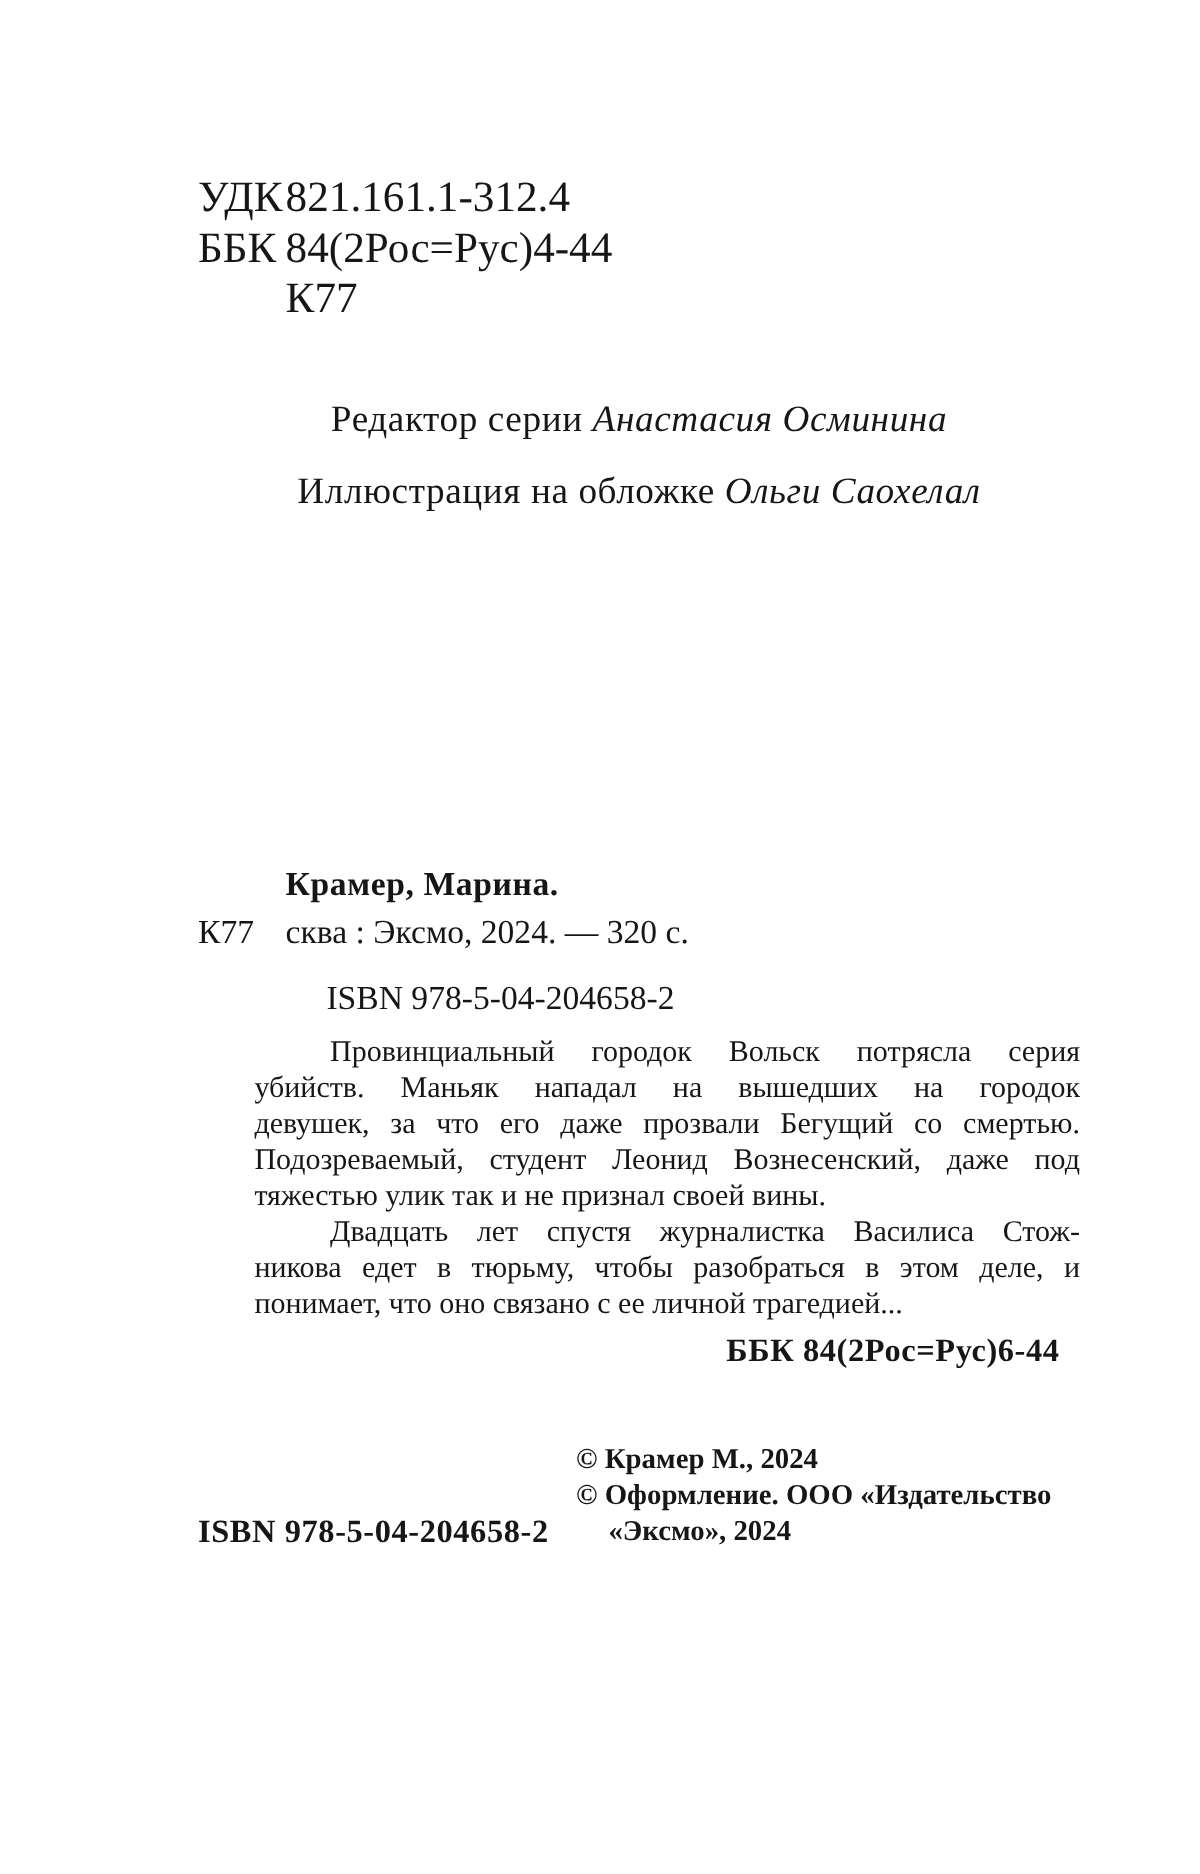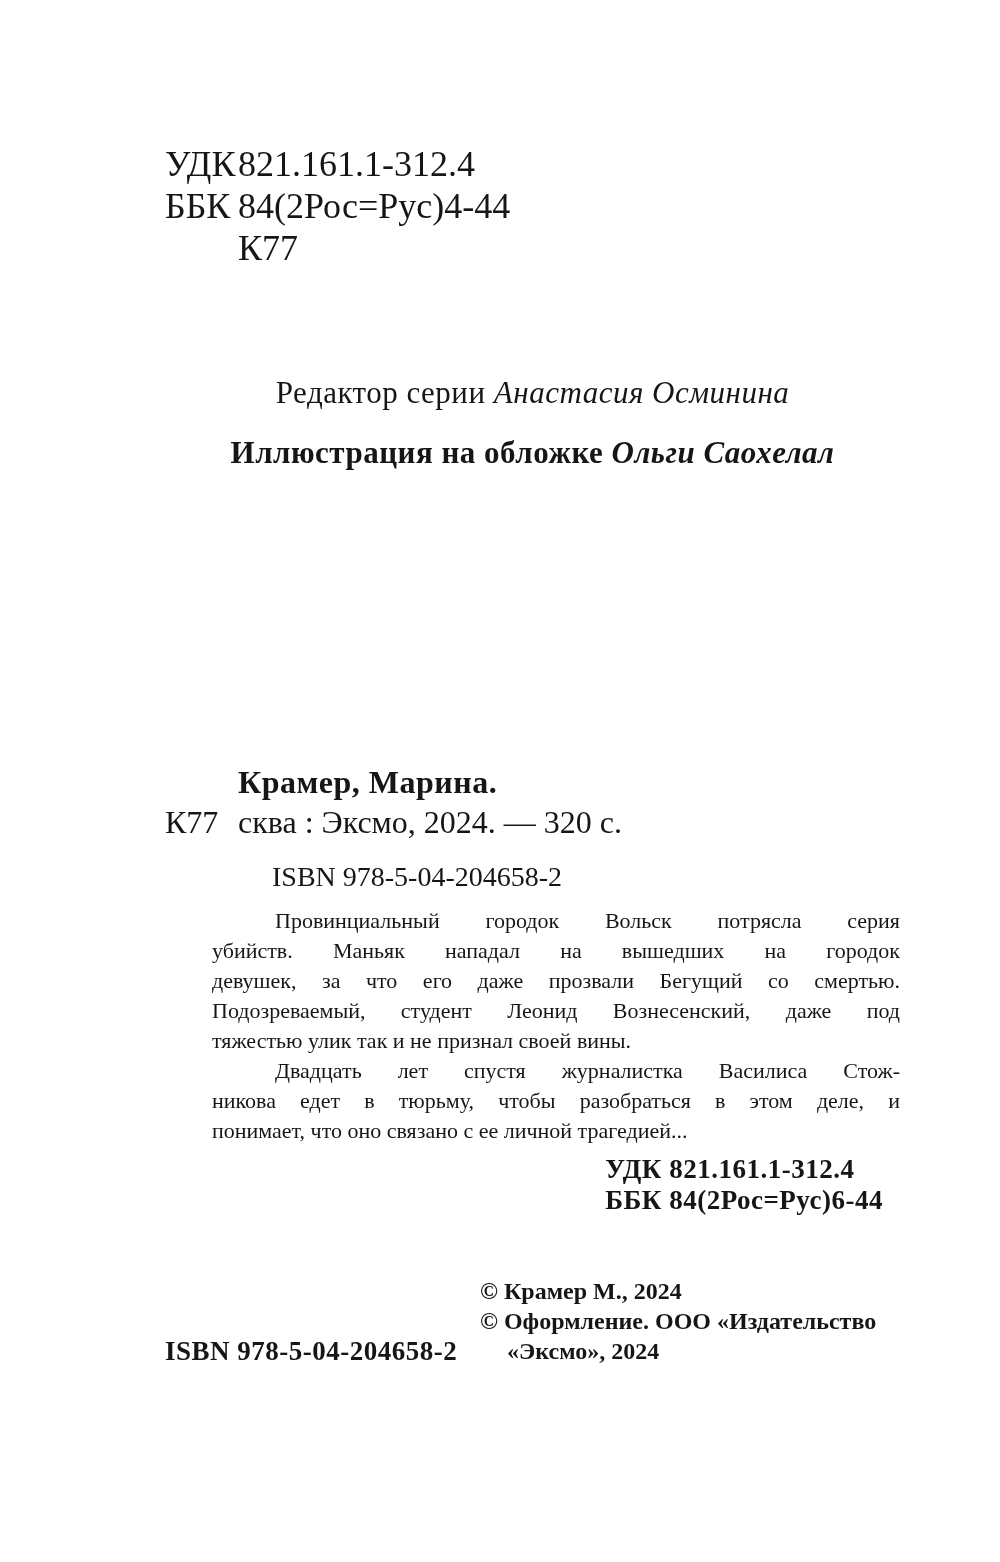--- a/index.html
+++ b/index.html
@@ -17,33 +17,33 @@
     padding: 143px 100px 0 165px;
   }
 
   
   .top-block { font-size: 36px; line-height: 42px; }
   .top-row { display: flex; }
   .top-label { width: 73px; flex: 0 0 73px; }
   .top-value { flex: 1; }
 
   
-  .credits { margin-top: 108px; text-align: center; font-size: 31px; line-height: 32px; letter-spacing: 0.5px; }
-  .credit-line + .credit-line { margin-top: 28px; font-weight: bold; }
+  .credits { margin-top: 64px; text-align: center; font-size: 31px; line-height: 32px; letter-spacing: 0.5px; }
+  .credit-line + .credit-line { margin-top: 28px; }
   .it { font-style: italic; }
 
   
-  .card { margin-top: 293px; margin-left: 73px; position: relative; font-size: 32px; line-height: 40px; }
+  .card { margin-top: 293px; margin-left: 73px; position: relative; font-size: 28px; line-height: 40px; }
   .card-author { font-weight: bold; letter-spacing: 0.5px; }
   .card-code { position: absolute; left: -73px; top: 40px; }
   .bib1 { text-align: justify; text-align-last: justify; text-indent: 42px; }
   .isbn-mid { margin-top: 16px; margin-left: 107px; font-size: 28px; line-height: 38px; }
 
   
-  .annotation { margin-top: 10px; margin-left: 47px; width: 688px; font-size: 22px; line-height: 30px; }
+  .annotation { margin-top: 10px; margin-left: 47px; width: 688px; font-size: 25px; line-height: 30px; }
   .annot-line { text-align: justify; text-align-last: justify; white-space: normal; }
   .annot-line.last { text-align-last: left; }
   .annot-para-1 .annot-line.first, .annot-para-2 .annot-line.first { text-indent: 63px; }
 
   
   .classification {
     margin-top: 8px; margin-left: auto; margin-right: 17px;
     width: fit-content; font-weight: bold; font-size: 27px; line-height: 31px;
     text-align: left; letter-spacing: 0.5px;
   }
@@ -96,21 +96,20 @@
         <div class="annot-line last">тяжестью улик так и не признал своей вины.</div>
     </div>
     <div class="annot-para-2">
       <div class="annot-line first">Двадцать лет спустя журналистка Василиса Стож-</div>
         <div class="annot-line">никова едет в тюрьму, чтобы разобраться в этом деле, и</div>
         <div class="annot-line last">понимает, что оно связано с ее личной трагедией...</div>
     </div>
   </div>
 
   <div class="classification">
-    <div>УДК 821.161.1-312.4</div>
     <div>ББК 84(2Рос=Рус)6-44</div>
   </div>
 
   <div class="footer">
     <div class="footer-isbn">ISBN 978-5-04-204658-2</div>
     <div class="copyright-block">
       <div class="copyright-line first">© Крамер М., 2024</div>
         <div class="copyright-line">© Оформление. ООО «Издательство</div>
         <div class="copyright-line last indent">«Эксмо», 2024</div>
     </div>

